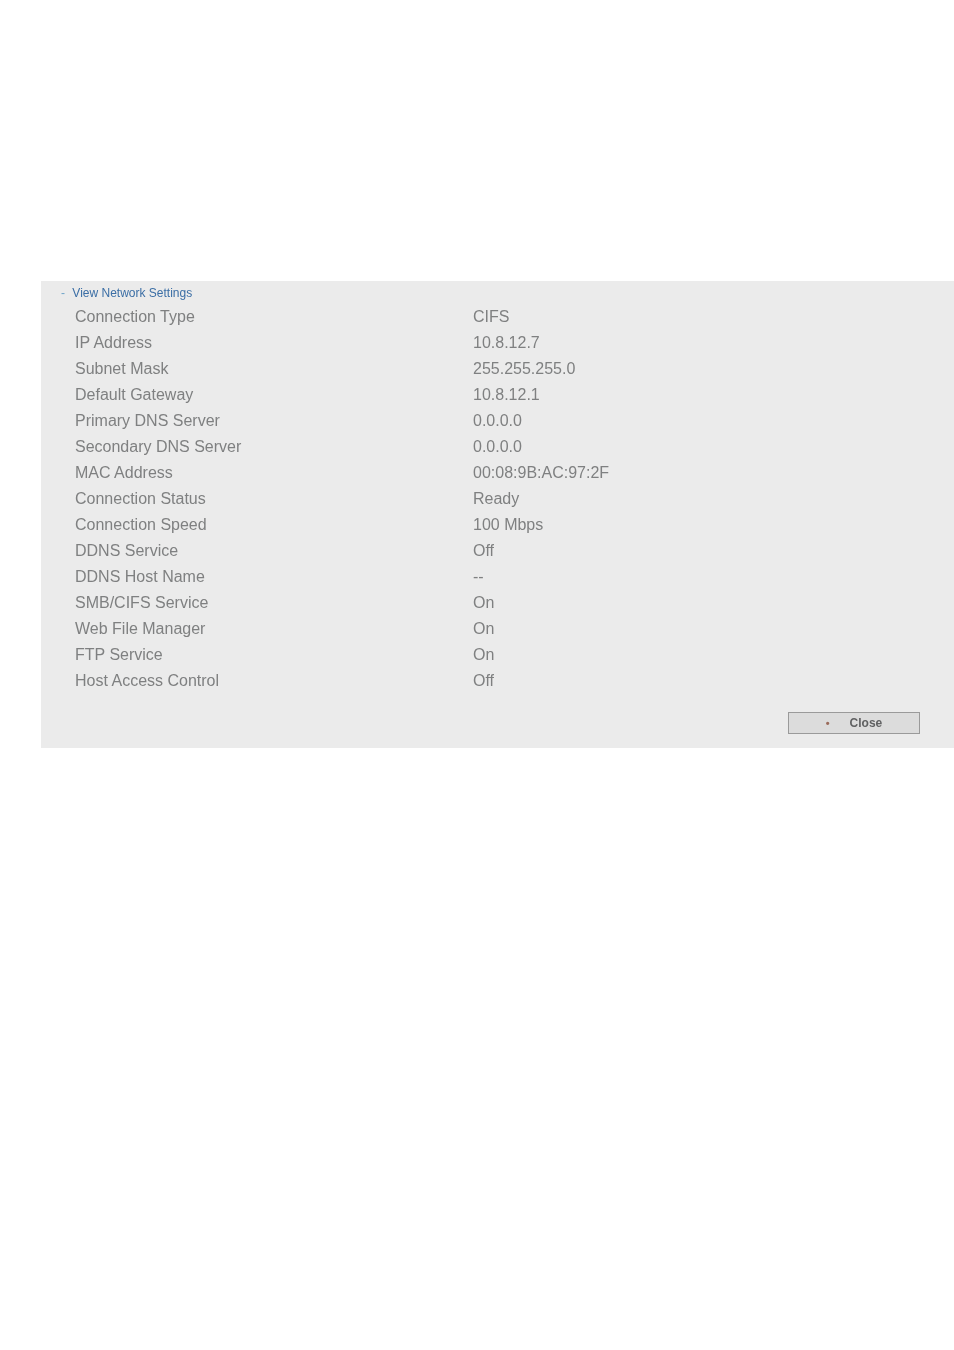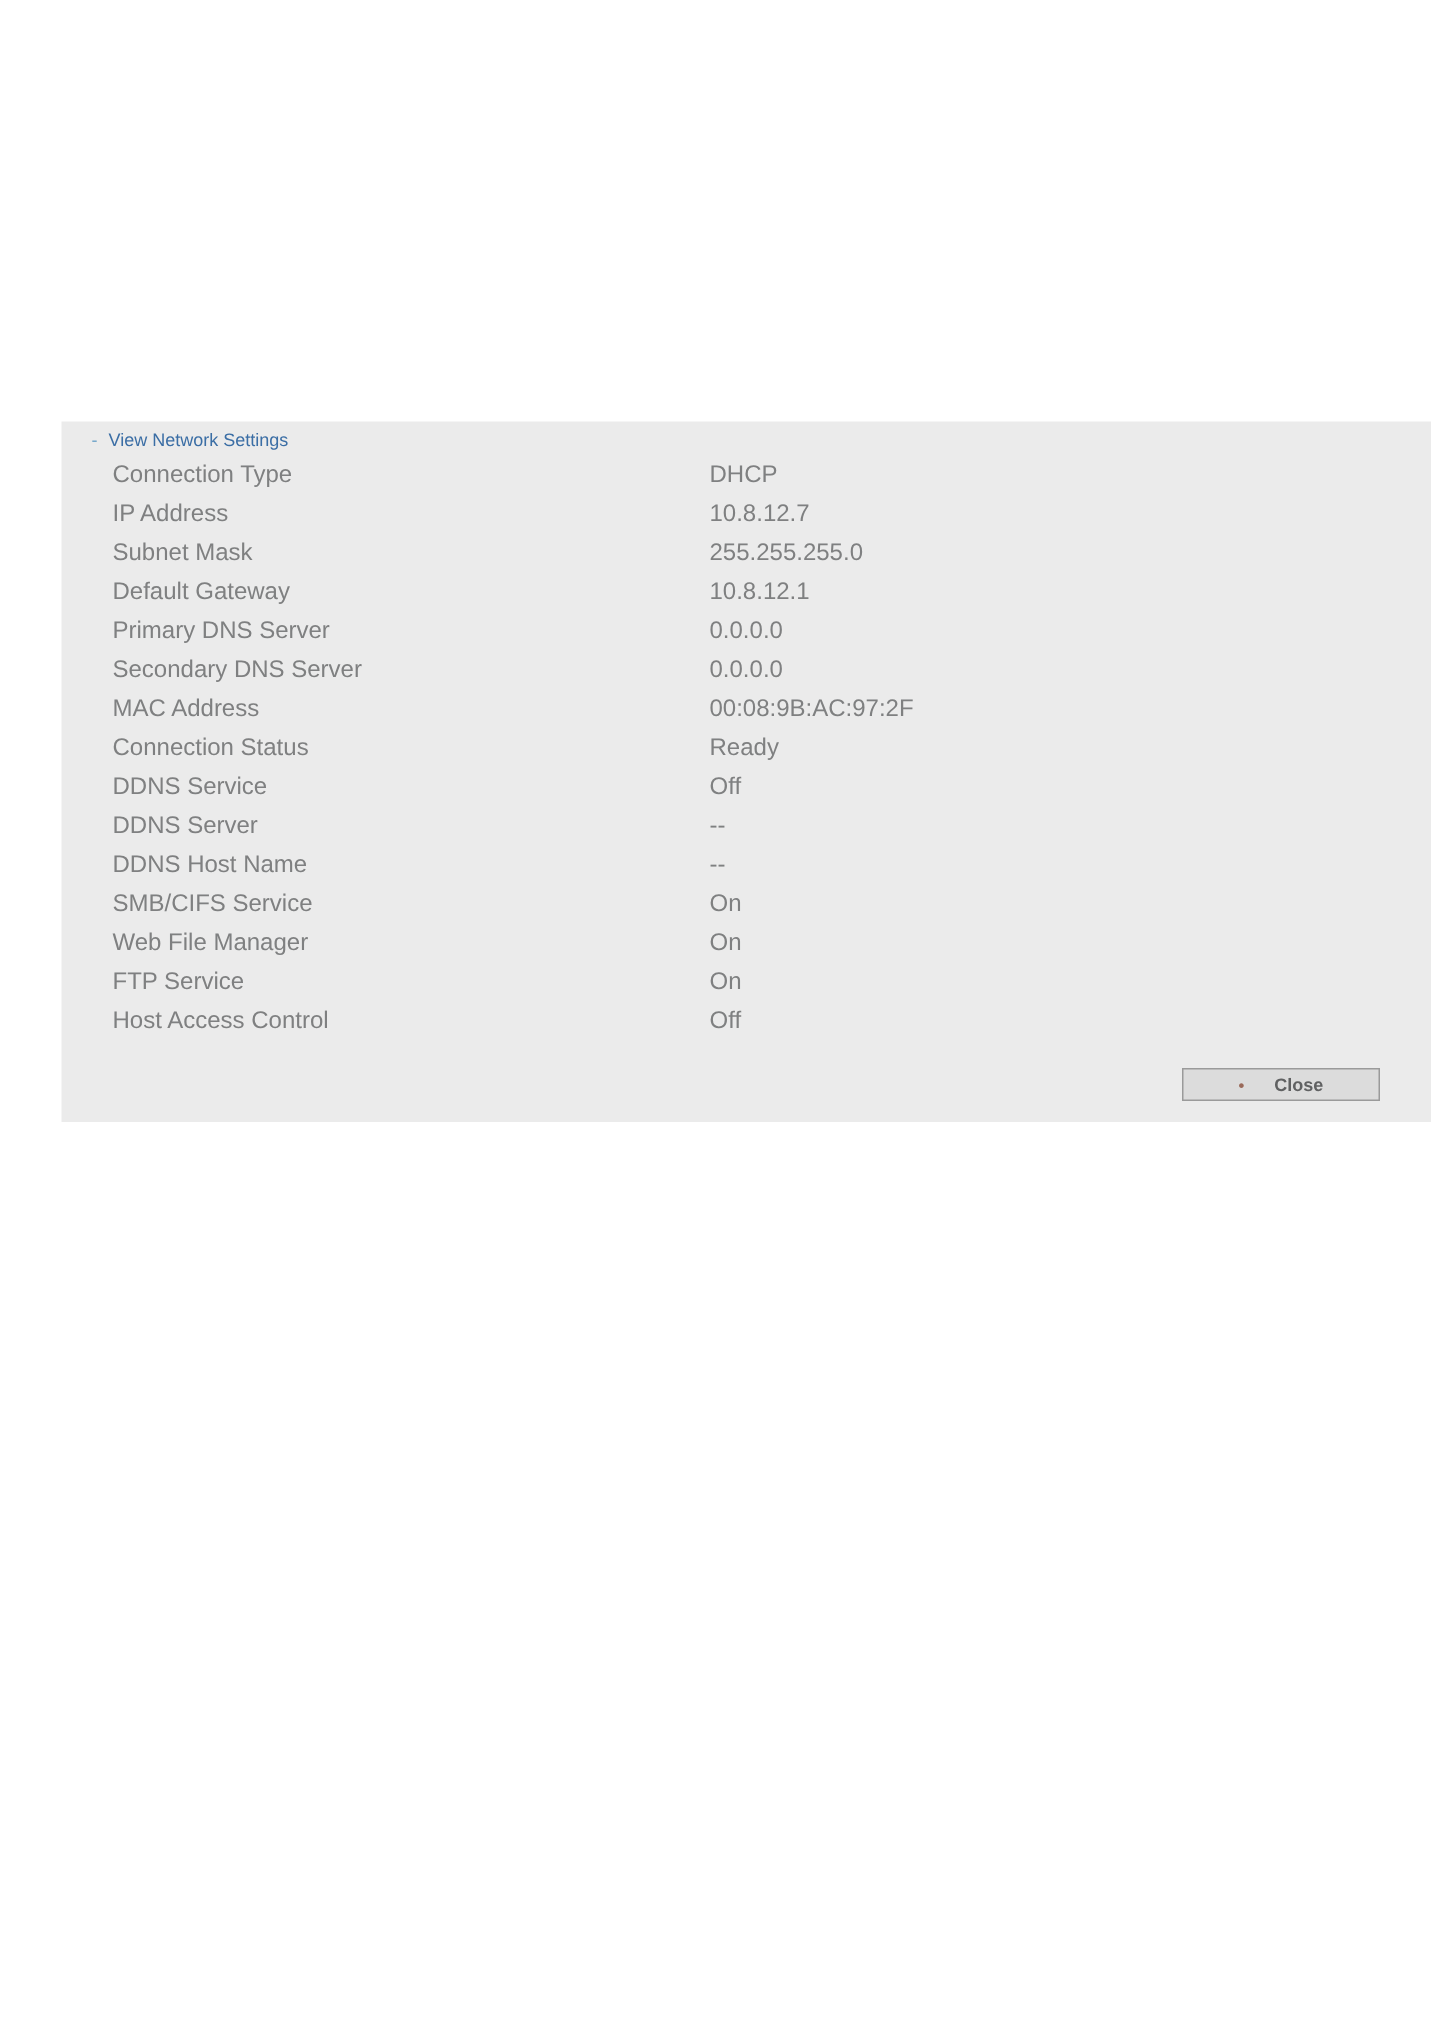--- a/index.html
+++ b/index.html
@@ -92,21 +92,21 @@
 <div class="page-wrapper">
   <div class="panel">
     <div class="header-line">
       <span class="dash">-</span>
       <span class="title">View Network Settings</span>
     </div>
     <table class="config-table">
       <tbody>
         <tr>
           <td class="label-cell">Connection Type</td>
-          <td class="value-cell">DHCP</td>
+          <td class="value-cell">CIFS</td>
         </tr>
         <tr>
           <td class="label-cell">IP Address</td>
           <td class="value-cell">10.8.12.7</td>
         </tr>
         <tr>
           <td class="label-cell">Subnet Mask</td>
           <td class="value-cell">255.255.255.0</td>
         </tr>
         <tr>
@@ -123,26 +123,26 @@
         </tr>
         <tr>
           <td class="label-cell">MAC Address</td>
           <td class="value-cell">00:08:9B:AC:97:2F</td>
         </tr>
         <tr>
           <td class="label-cell">Connection Status</td>
           <td class="value-cell">Ready</td>
         </tr>
         <tr>
+          <td class="label-cell">Connection Speed</td>
+          <td class="value-cell">100 Mbps</td>
+        </tr>
+        <tr>
           <td class="label-cell">DDNS Service</td>
           <td class="value-cell">Off</td>
-        </tr>
-        <tr>
-          <td class="label-cell">DDNS Server</td>
-          <td class="value-cell">--</td>
         </tr>
         <tr>
           <td class="label-cell">DDNS Host Name</td>
           <td class="value-cell">--</td>
         </tr>
         <tr>
           <td class="label-cell">SMB/CIFS Service</td>
           <td class="value-cell">On</td>
         </tr>
         <tr>

